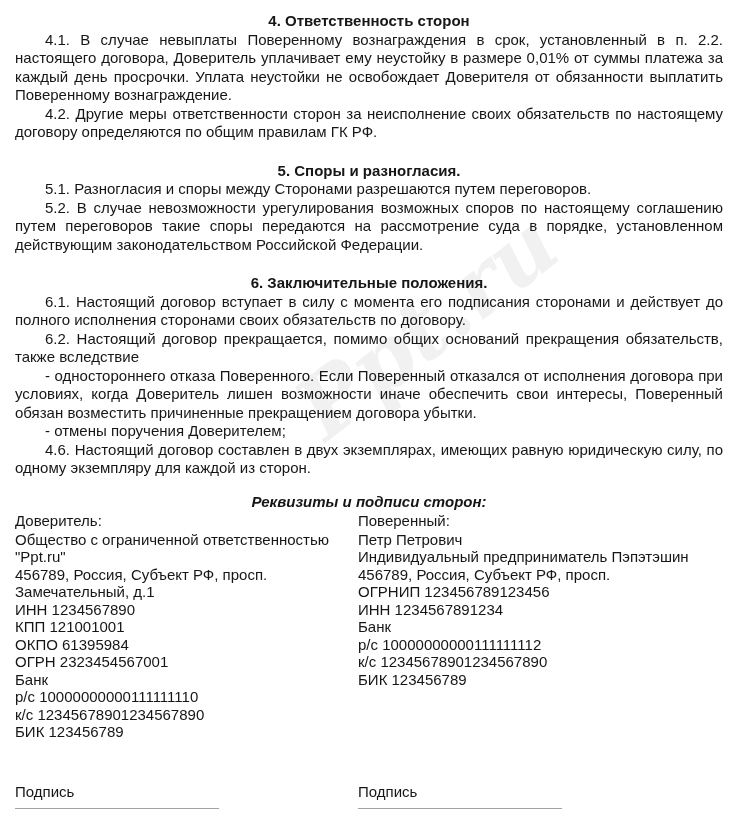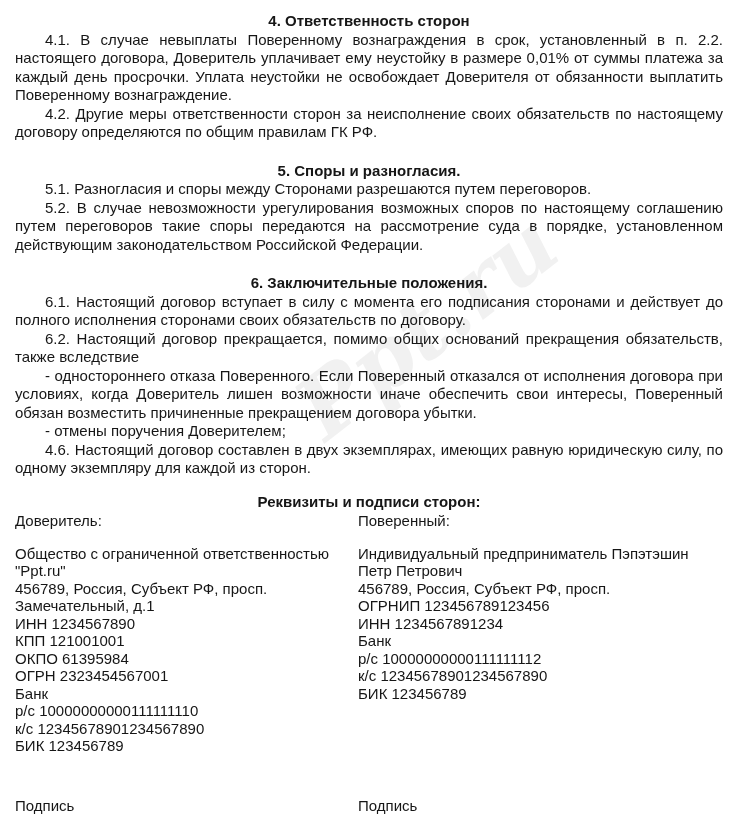--- a/index.html
+++ b/index.html
@@ -44,29 +44,29 @@
   }
   .sec-title.first { margin-top: 0; }
   .para {
     text-align: justify;
     text-indent: 30px;
   }
   .req-title {
     font-weight: 700;
     text-align: center;
     margin-top: 15px;
+    font-style: italic;
   }
   .parties {
     display: grid;
     grid-template-columns: 343px 1fr;
     margin-top: 1px;
   }
   .party-role { line-height: 18.5px; }
   .party-details {
-    margin-top: 14px;
     line-height: 17.5px;
     min-height: 212px;
   }
   .sig-label {
     margin-top: 40px;
     line-height: 17.5px;
   }
   .sig-line {
     margin-top: 8px;
     width: 204px;
@@ -124,22 +124,22 @@
             <div class="detail-line">к/с 12345678901234567890</div>
             <div class="detail-line">БИК 123456789</div>
           </div>
         <div class="sig-label">Подпись</div>
         <div class="sig-line"></div>
       </div>
 
       <div class="party">
         <div class="party-role">Поверенный:</div>
         <div class="party-details">
+            <div class="detail-line">Петр Петрович</div>
             <div class="detail-line">Индивидуальный предприниматель Пэпэтэшин</div>
-            <div class="detail-line">Петр Петрович</div>
             <div class="detail-line">456789, Россия, Субъект РФ, просп.</div>
             <div class="detail-line">ОГРНИП 123456789123456</div>
             <div class="detail-line">ИНН 1234567891234</div>
             <div class="detail-line">Банк</div>
             <div class="detail-line">р/с 10000000000111111112</div>
             <div class="detail-line">к/с 12345678901234567890</div>
             <div class="detail-line">БИК 123456789</div>
           </div>
         <div class="sig-label">Подпись</div>
         <div class="sig-line"></div>

